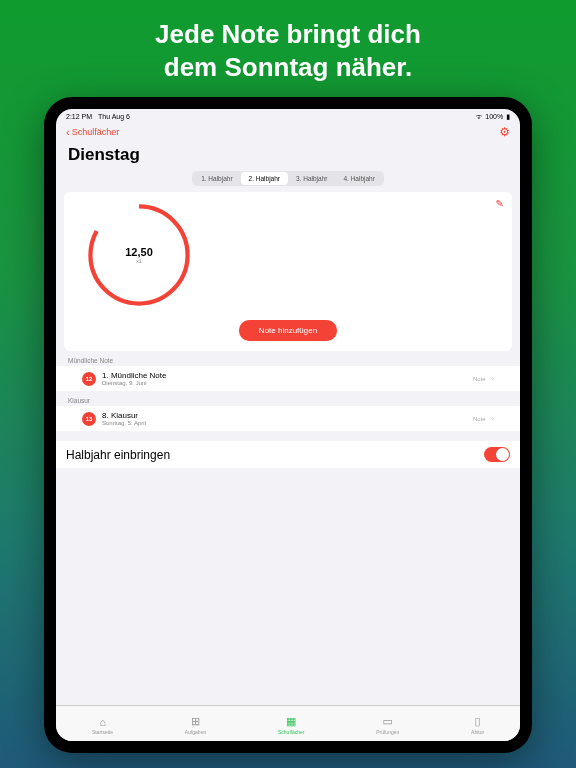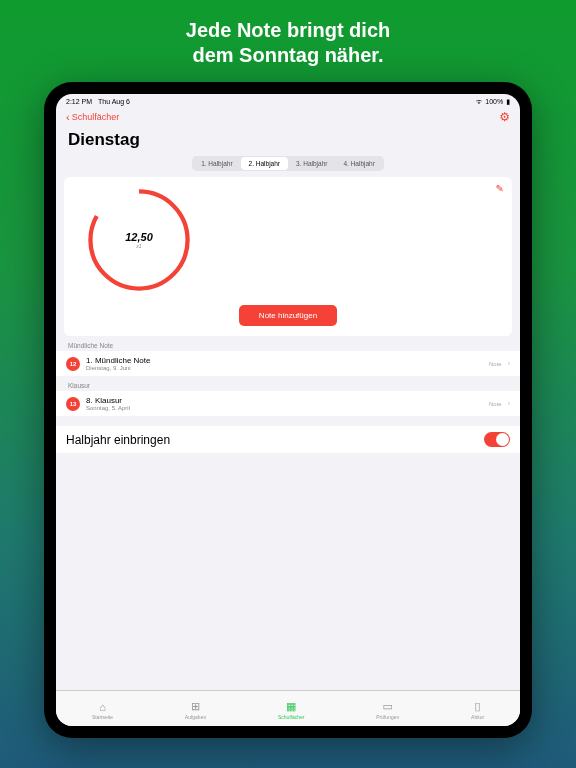--- a/index.html
+++ b/index.html
@@ -1,41 +1,41 @@
 <!DOCTYPE html>
 <html><head>
 <meta charset="utf-8">
 <style>
   * { margin: 0; padding: 0; box-sizing: border-box; font-family: -apple-system, BlinkMacSystemFont, "Segoe UI", sans-serif; }
   body { width: 576px; height: 768px; background: linear-gradient(180deg, #0f9b2e 0%, #1a9440 35%, #1f7a6e 70%, #1f5a7a 100%); overflow: hidden; }
-  .promo-text { color: #fff; text-align: center; font-size: 20px; font-weight: 600; padding: 18px 40px 14px; line-height: 1.25; }
+  .promo-text { color: #fff; text-align: center; font-size: 26px; font-weight: 600; padding: 18px 40px 14px; line-height: 1.25; }
   .ipad-frame { width: 488px; height: 656px; margin: 0 auto; background: #000; border-radius: 28px; padding: 12px; box-shadow: 0 10px 40px rgba(0,0,0,0.4); }
   .ipad-screen { width: 100%; height: 100%; background: #f2f2f7; border-radius: 16px; overflow: hidden; display: flex; flex-direction: column; position: relative; }
   .status-bar { display: flex; justify-content: space-between; align-items: center; padding: 3px 10px 0; font-size: 7px; color: #000; }
   .status-left { display: flex; gap: 6px; }
   .status-right { display: flex; align-items: center; gap: 3px; }
   .nav-bar { display: flex; justify-content: space-between; align-items: center; padding: 4px 10px; }
   .back-link { color: #f44336; font-size: 9px; display: flex; align-items: center; gap: 2px; }
   .back-chevron { font-size: 11px; }
   .gear { color: #f44336; font-size: 12px; }
   .title { font-size: 17px; font-weight: 700; color: #000; padding: 2px 12px 6px; }
   .segments { display: flex; gap: 0; background: #e3e3e8; border-radius: 5px; margin: 0 auto 6px; width: fit-content; padding: 1px; }
   .segment { font-size: 6.5px; color: #555; padding: 3px 8px; border-radius: 4px; }
   .segment.active { background: #fff; color: #000; }
   .chart-card { background: #fff; margin: 0 8px; border-radius: 6px; padding: 8px 10px 10px; position: relative; }
   .edit-icon { position: absolute; top: 6px; right: 8px; color: #f44336; font-size: 10px; }
   .chart-wrap { display: flex; align-items: center; gap: 0; }
   .ring { width: 110px; height: 110px; position: relative; margin-left: 10px; }
   .ring svg { width: 100%; height: 100%; transform: rotate(-90deg); }
-  .ring-center { position: absolute; top: 50%; left: 50%; transform: translate(-50%, -50%); text-align: center; font-style: italic; }
+  .ring-center { position: absolute; top: 50%; left: 50%; transform: translate(-50%, -50%); text-align: center; }
   .ring-value { font-size: 11px; font-weight: 600; color: #000; }
   .ring-sub { font-size: 5px; color: #888; }
-  .add-btn { background: #f44336; color: #fff; border: none; border-radius: 5px; padding: 6px 20px; font-size: 8px; display: block; margin: 10px auto 0; }
+  .add-btn { background: #f44336; color: #fff; border: none; border-radius: 10px; padding: 6px 20px; font-size: 8px; display: block; margin: 10px auto 0; }
   .section-label { font-size: 6.5px; color: #888; padding: 6px 12px 2px; }
-  .note-row { background: #fff; display: flex; align-items: center; padding: 5px 10px; gap: 6px; }
+  .note-row { background: #fff; display: flex; align-items: center; padding: 5px 26px; gap: 6px; }
   .note-badge { width: 14px; height: 14px; border-radius: 50%; background: #f44336; color: #fff; font-size: 6px; display: flex; align-items: center; justify-content: center; font-weight: 600; }
   .note-info { flex: 1; }
   .note-title { font-size: 8px; color: #000; }
   .note-date { font-size: 6px; color: #888; }
   .note-tag { font-size: 6px; color: #aaa; }
   .note-chevron { font-size: 7px; color: #bbb; }
   .toggle-row { background: #fff; display: flex; align-items: center; justify-content: space-between; padding: 6px 10px; margin-top: 10px; }
   .toggle-label { font-size: 12px; color: #000; }
   .toggle { width: 26px; height: 15px; background: #f44336; border-radius: 8px; position: relative; }
   .toggle::after { content: ""; position: absolute; width: 13px; height: 13px; background: #fff; border-radius: 50%; top: 1px; right: 1px; }

